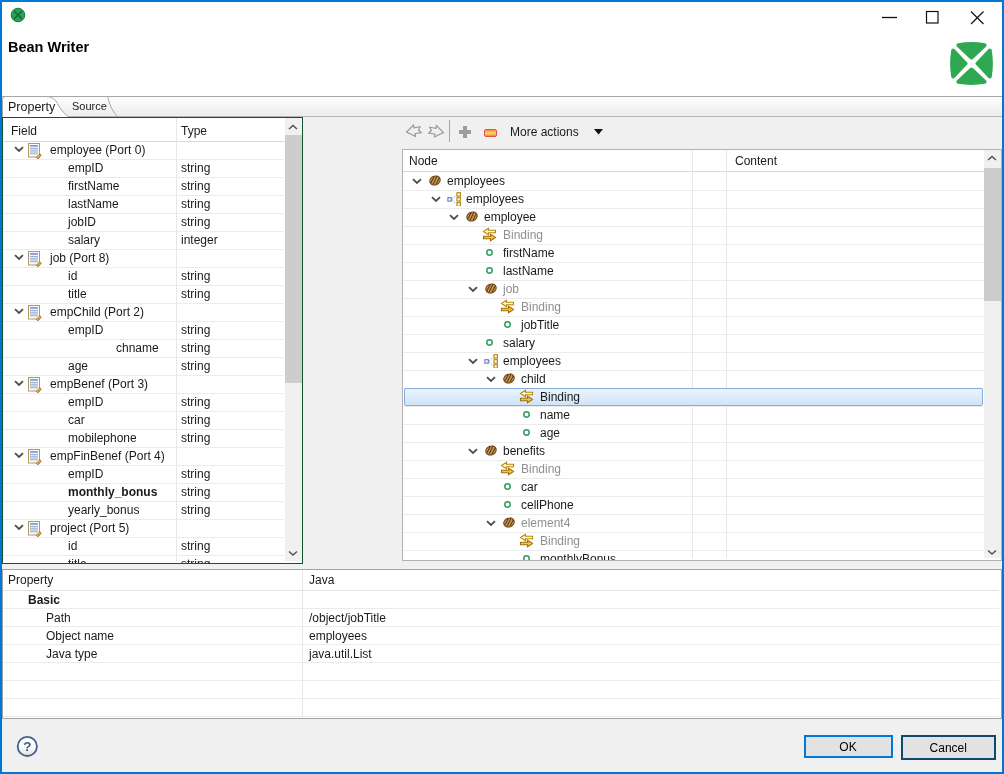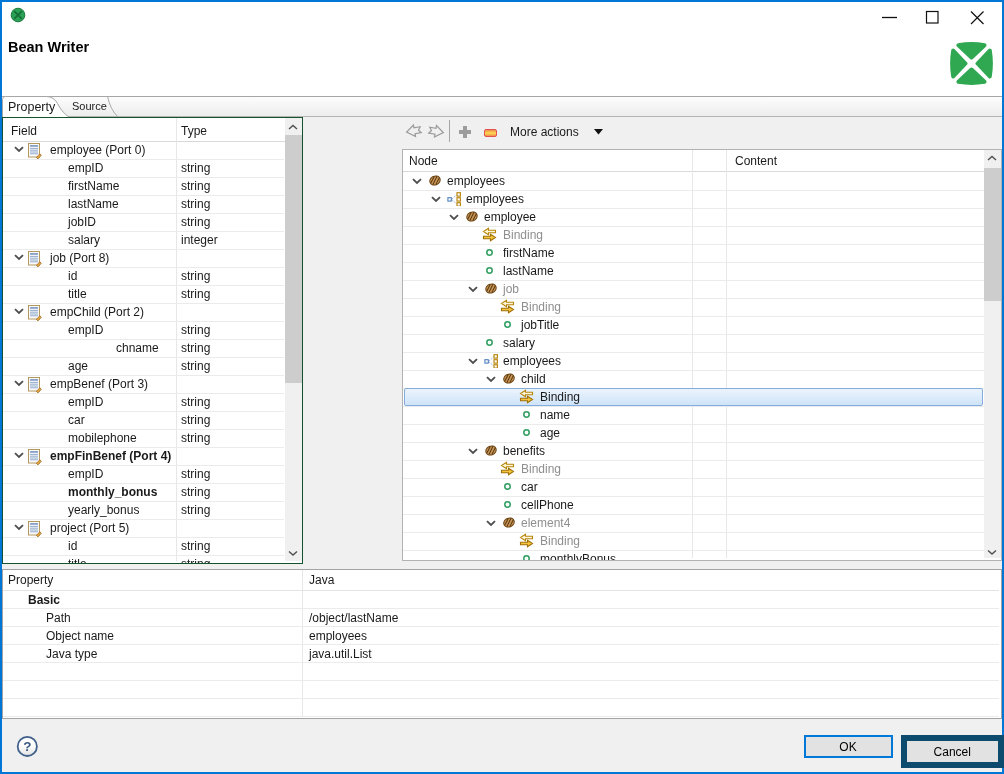--- a/index.html
+++ b/index.html
@@ -169,21 +169,21 @@
       <div class="hline" style="left:0;top:328.5px;width:281px;"></div>
       <div class="rowtext" style="left:65px;top:313px;">mobilephone</div>
       <div class="rowtext" style="left:178px;top:313px;">string</div>
       <div class="hline" style="left:0;top:346.5px;width:281px;"></div>
       <svg class="abs" style="left:11px;top:334px" width="10" height="7">
         <use href="#chev"></use>
       </svg>
       <svg class="abs" style="left:24px;top:331px" width="15" height="16">
         <use href="#recicon"></use>
       </svg>
-      <div class="rowtext" style="left:47px;top:331px;font-weight:bold;">empFinBenef (Port 4)</div>
+      <div class="rowtext" style="left:47px;top:331px;">empFinBenef (Port 4)</div>
       <div class="hline" style="left:0;top:364.5px;width:281px;"></div>
       <div class="rowtext" style="left:65px;top:349px;">empID</div>
       <div class="rowtext" style="left:178px;top:349px;">string</div>
       <div class="hline" style="left:0;top:382.5px;width:281px;"></div>
       <div class="rowtext" style="left:65px;top:367px;font-weight:bold;">monthly_bonus</div>
       <div class="rowtext" style="left:178px;top:367px;">string</div>
       <div class="hline" style="left:0;top:400.5px;width:281px;"></div>
       <div class="rowtext" style="left:65px;top:385px;">yearly_bonus</div>
       <div class="rowtext" style="left:178px;top:385px;">string</div>
       <div class="hline" style="left:0;top:418.5px;width:281px;"></div>
@@ -371,21 +371,21 @@
       <div class="sbthumb" style="left:581px;top:18px;height:133px;"></div>
     </div>
     <div id="proptable">
       <div class="rowtext" style="left:5px;top:3px;">Property</div>
       <div class="rowtext" style="left:306px;top:3px;">Java</div>
       <div class="vline" style="left:299px;top:0;height:146px;"></div>
       <div class="hdrline" style="left:0;top:20px;width:996px;background:#e3e3e3;"></div>
       <div class="rowtext" style="left:25px;top:23px;font-weight:bold;">Basic</div>
       <div class="hline" style="left:0;top:38px;width:996px;"></div>
       <div class="rowtext" style="left:43px;top:41px;">Path</div>
-      <div class="rowtext" style="left:306px;top:41px;">/object/lastName</div>
+      <div class="rowtext" style="left:306px;top:41px;">/object/jobTitle</div>
       <div class="hline" style="left:0;top:56px;width:996px;"></div>
       <div class="rowtext" style="left:43px;top:59px;">Object name</div>
       <div class="rowtext" style="left:306px;top:59px;">employees</div>
       <div class="hline" style="left:0;top:74px;width:996px;"></div>
       <div class="rowtext" style="left:43px;top:77px;">Java type</div>
       <div class="rowtext" style="left:306px;top:77px;">java.util.List</div>
       <div class="hline" style="left:0;top:92px;width:996px;"></div>
       <div class="hline" style="left:0;top:110px;width:996px;"></div>
       <div class="hline" style="left:0;top:128px;width:996px;"></div>
       <div class="hline" style="left:0;top:146px;width:996px;"></div>
@@ -395,13 +395,13 @@
 <defs>
         <linearGradient id="hg" x1="0" y1="0" x2="0" y2="1">
 <stop offset="0.45" stop-color="#ffffff"></stop>
           <stop offset="1" stop-color="#e2e2e2"></stop>
         </linearGradient>
       </defs>
 <circle cx="11.3" cy="11.4" r="9.6" fill="url(#hg)" stroke="#41618c" stroke-width="1.8"></circle>
 <text x="11.3" y="16" font-family="Liberation Sans" font-size="13.5" font-weight="bold" fill="#3a587f" text-anchor="middle">?</text>
 </svg>
     <div class="btn" style="left:801.5px;top:733px;width:85px;height:19px;border:2px solid #0078d7;">OK</div>
-    <div class="btn" style="left:899px;top:733px;width:90.5px;height:21px;border:6px solid #0c4a6e;">Cancel</div>
+    <div class="btn" style="left:899px;top:733px;width:90.5px;height:21px;border:2px solid #0c4a6e;">Cancel</div>
   </div>
 </body></html>

